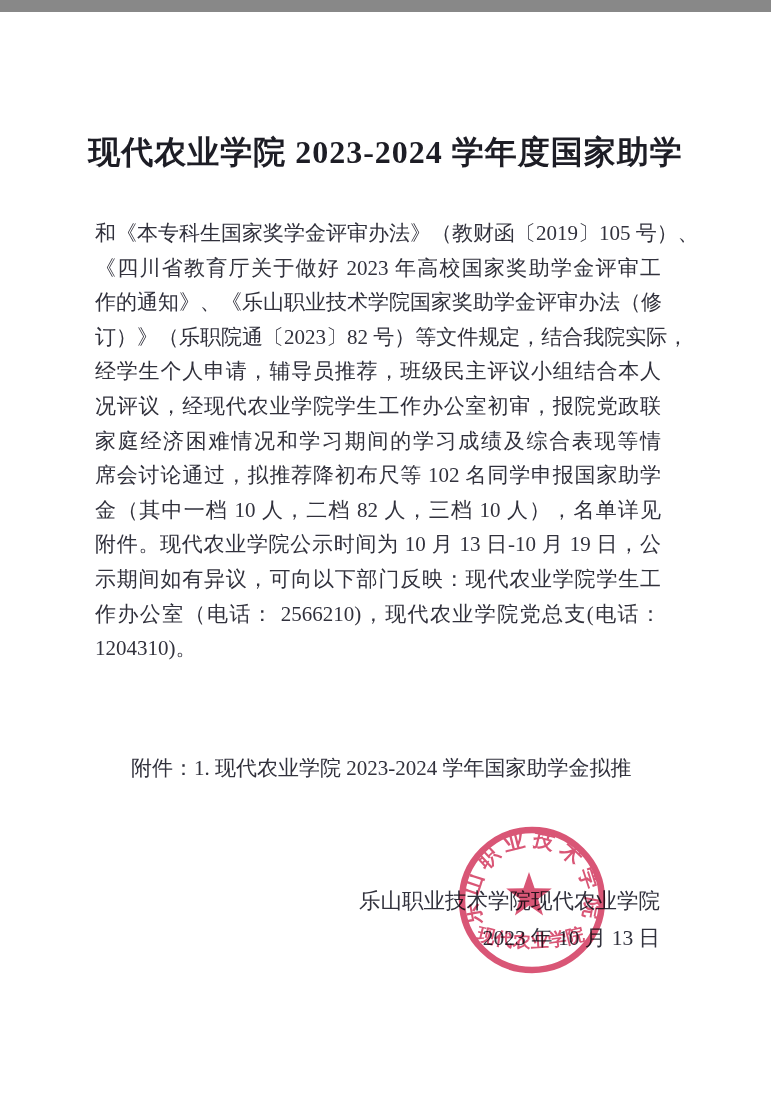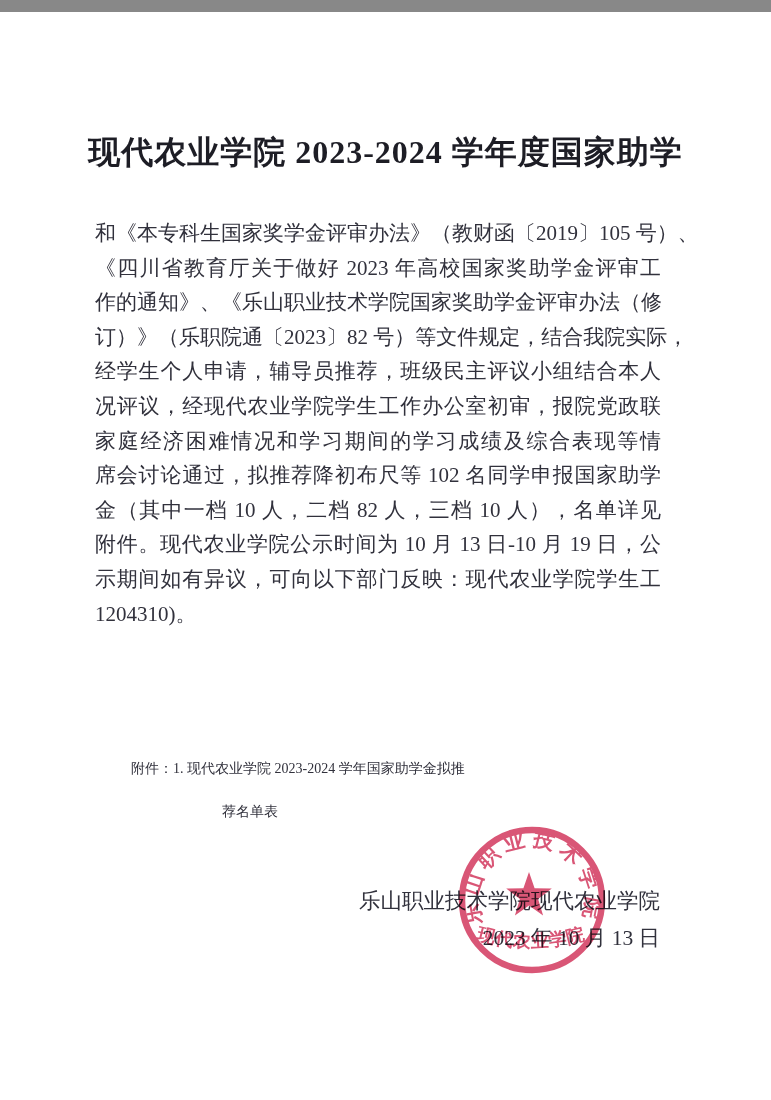--- a/index.html
+++ b/index.html
@@ -48,21 +48,21 @@
   .body-line.indent { text-indent: 44px; }
   .body-line.last {
     text-align: left;
     text-align-last: left;
   }
   .attachment {
     position: absolute;
     top: 735px;
     left: 95px;
     width: 566px;
-    font-size: 14px;
+    font-size: 21px;
     line-height: 43px;
     color: var(--text, #31313c);
   }
   .attachment .att-line1 { padding-left: 36px; }
   .attachment .att-line2 { padding-left: 127px; }
   .signature-block {
     position: absolute;
     top: 876px;
     right: 111px;
     text-align: right;
@@ -110,26 +110,26 @@
     <div class="body-line">《四川省教育厅关于做好 2023 年高校国家奖助学金评审工</div>
     <div class="body-line">作的通知》、《乐山职业技术学院国家奖助学金评审办法（修</div>
     <div class="body-line">订）》（乐职院通〔2023〕82 号）等文件规定，结合我院实际，</div>
     <div class="body-line">经学生个人申请，辅导员推荐，班级民主评议小组结合本人</div>
     <div class="body-line">况评议，经现代农业学院学生工作办公室初审，报院党政联</div>
     <div class="body-line">家庭经济困难情况和学习期间的学习成绩及综合表现等情</div>
     <div class="body-line">席会讨论通过，拟推荐降初布尺等 102 名同学申报国家助学</div>
     <div class="body-line">金（其中一档 10 人，二档 82 人，三档 10 人），名单详见</div>
     <div class="body-line">附件。现代农业学院公示时间为 10 月 13 日-10 月 19 日，公</div>
     <div class="body-line">示期间如有异议，可向以下部门反映：现代农业学院学生工</div>
+    <div class="body-line">作办公室（电话： 2566210)，现代农业学院党总支(电话：</div>
     <div class="body-line last">1204310)。</div>
   </div>
 
   <div class="attachment">
     <div class="att-line1">附件：1. 现代农业学院 2023-2024 学年国家助学金拟推</div>
-    <div class="att-line2">荐名单表</div>
   </div>
 
   <div class="signature-block">
     <div class="sig-org">乐山职业技术学院现代农业学院</div>
     <div class="sig-date">2023 年 10 月 13 日</div>
   </div>
 
   <div class="seal">
     <svg viewBox="0 0 154 154" xmlns="http://www.w3.org/2000/svg">
       <defs>

